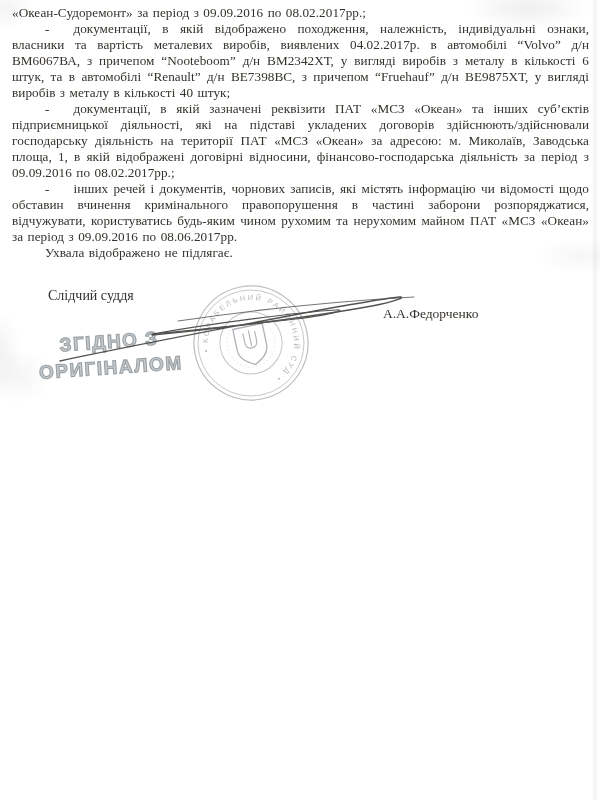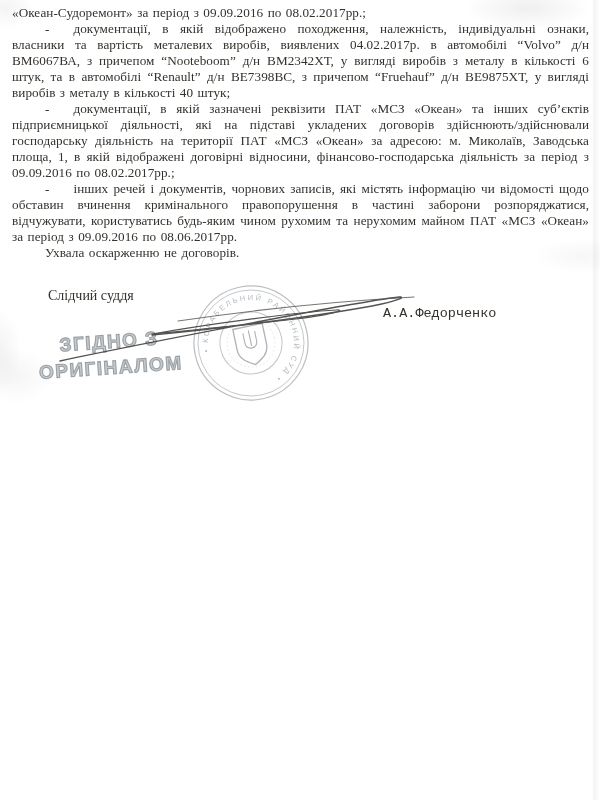--- a/index.html
+++ b/index.html
@@ -21,21 +21,21 @@
   .scan-layer { position:absolute; inset:0; filter:blur(0.22px); }
   .doc-body {
     position:absolute; left:12px; top:5px; width:577px;
     color:#35312c; font-size:13.2px; line-height:16px;
     text-align:justify; word-spacing:1.1px; letter-spacing:0.05px;
   }
   .doc-body p { margin:0; }
   p.indent { text-indent:33px; }
   .marker-gap { display:inline-block; width:24px; }
   .sig-role { position:absolute; left:48px; top:288px; font-size:14px; color:#35312c; }
-  .sig-name { position:absolute; left:383px; top:306px; font-size:13.5px; color:#35312c;font-family:Liberation Mono, monospace; }
+  .sig-name { position:absolute; left:383px; top:306px; font-size:13.5px; color:#35312c; }
   .cert-stamp {
     position:absolute; left:24px; top:329px; width:172px;
     transform:rotate(-4deg); text-align:center;
     font-family:"Liberation Sans", sans-serif; font-weight:700;
     font-size:19px; line-height:26px; letter-spacing:1.5px;
     color:#c6cacd; -webkit-text-stroke:1.1px #9aa0a4;
   }
   .seal-wrap { position:absolute; left:189px; top:281px; width:124px; height:124px; opacity:0.85; }
   .signature-svg { position:absolute; inset:0; pointer-events:none; }
 </style>
@@ -48,21 +48,21 @@
   <div class="scan-layer">
     <div class="doc-body">
       <p>«Океан-Судоремонт» за період з 09.09.2016 по 08.02.2017рр.;</p>
 
       <p class="indent"><span>-</span><span class="marker-gap"></span><span>документації, в якій відображено походження, належність, індивідуальні ознаки, власники та вартість металевих виробів, виявлених 04.02.2017р. в автомобілі “Volvo” д/н ВМ6067ВА, з причепом “Nooteboom” д/н ВМ2342ХТ, у вигляді виробів з металу в кількості 6 штук, та в автомобілі “Renault” д/н ВЕ7398ВС, з причепом “Fruehauf” д/н ВЕ9875ХТ, у вигляді виробів з металу в кількості 40 штук;</span></p>
 
       <p class="indent"><span>-</span><span class="marker-gap"></span><span>документації, в якій зазначені реквізити ПАТ «МСЗ «Океан» та інших суб’єктів підприємницької діяльності, які на підставі укладених договорів здійснюють/здійснювали господарську діяльність на території ПАТ «МСЗ «Океан» за адресою: м. Миколаїв, Заводська площа, 1, в якій відображені договірні відносини, фінансово-господарська діяльність за період з 09.09.2016 по 08.02.2017рр.;</span></p>
 
       <p class="indent"><span>-</span><span class="marker-gap"></span><span>інших речей і документів, чорнових записів, які містять інформацію чи відомості щодо обставин вчинення кримінального правопорушення в частині заборони розпоряджатися, відчужувати, користуватись будь-яким чином рухомим та нерухомим майном ПАТ «МСЗ «Океан» за період з 09.09.2016 по 08.06.2017рр.</span></p>
 
-      <p class="indent">Ухвала оскарженню не договорів.</p>
+      <p class="indent">Ухвала відображено не підлягає.</p>
     </div>
 
     <div class="sig-role">Слідчий суддя</div>
     <div class="sig-name">А.А.Федорченко</div>
   </div>
 
   <div class="cert-stamp">
     <div>ЗГІДНО З</div>
     <div>ОРИГІНАЛОМ</div>
   </div>

